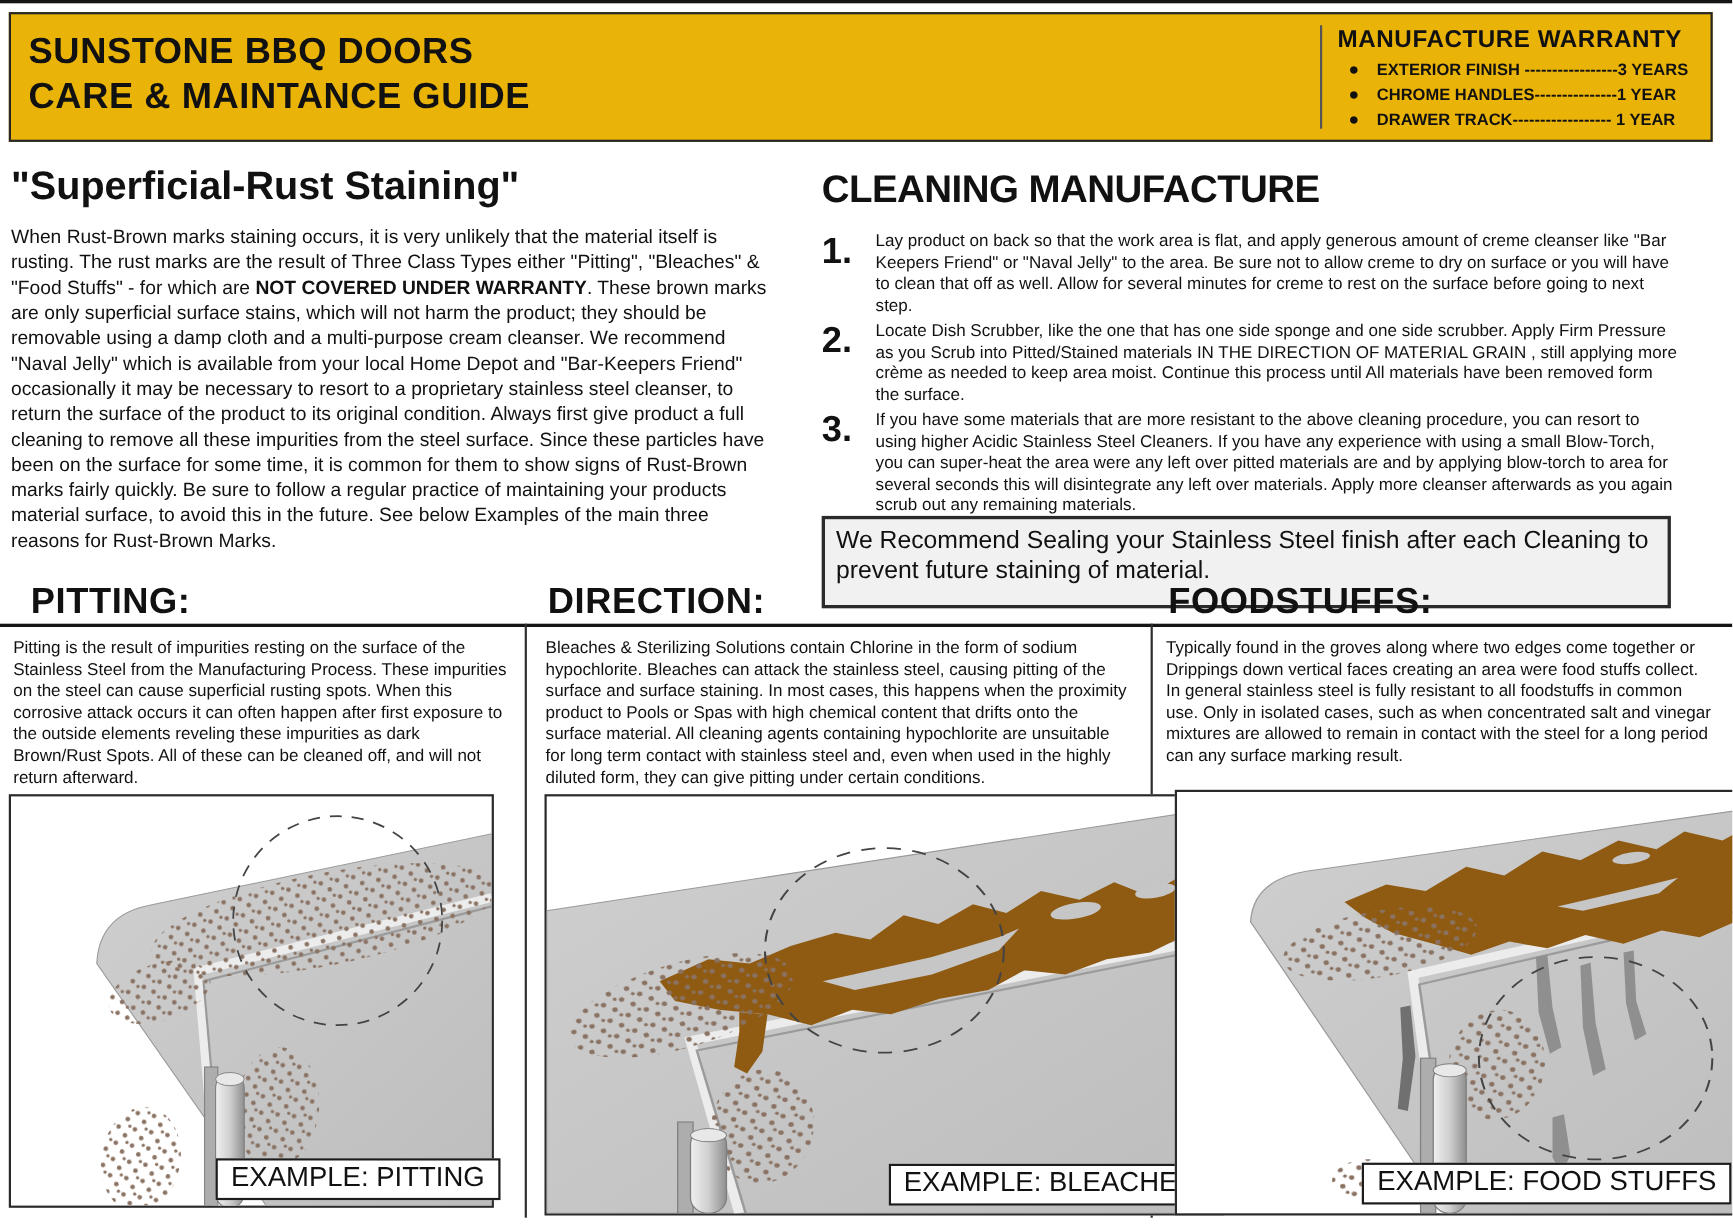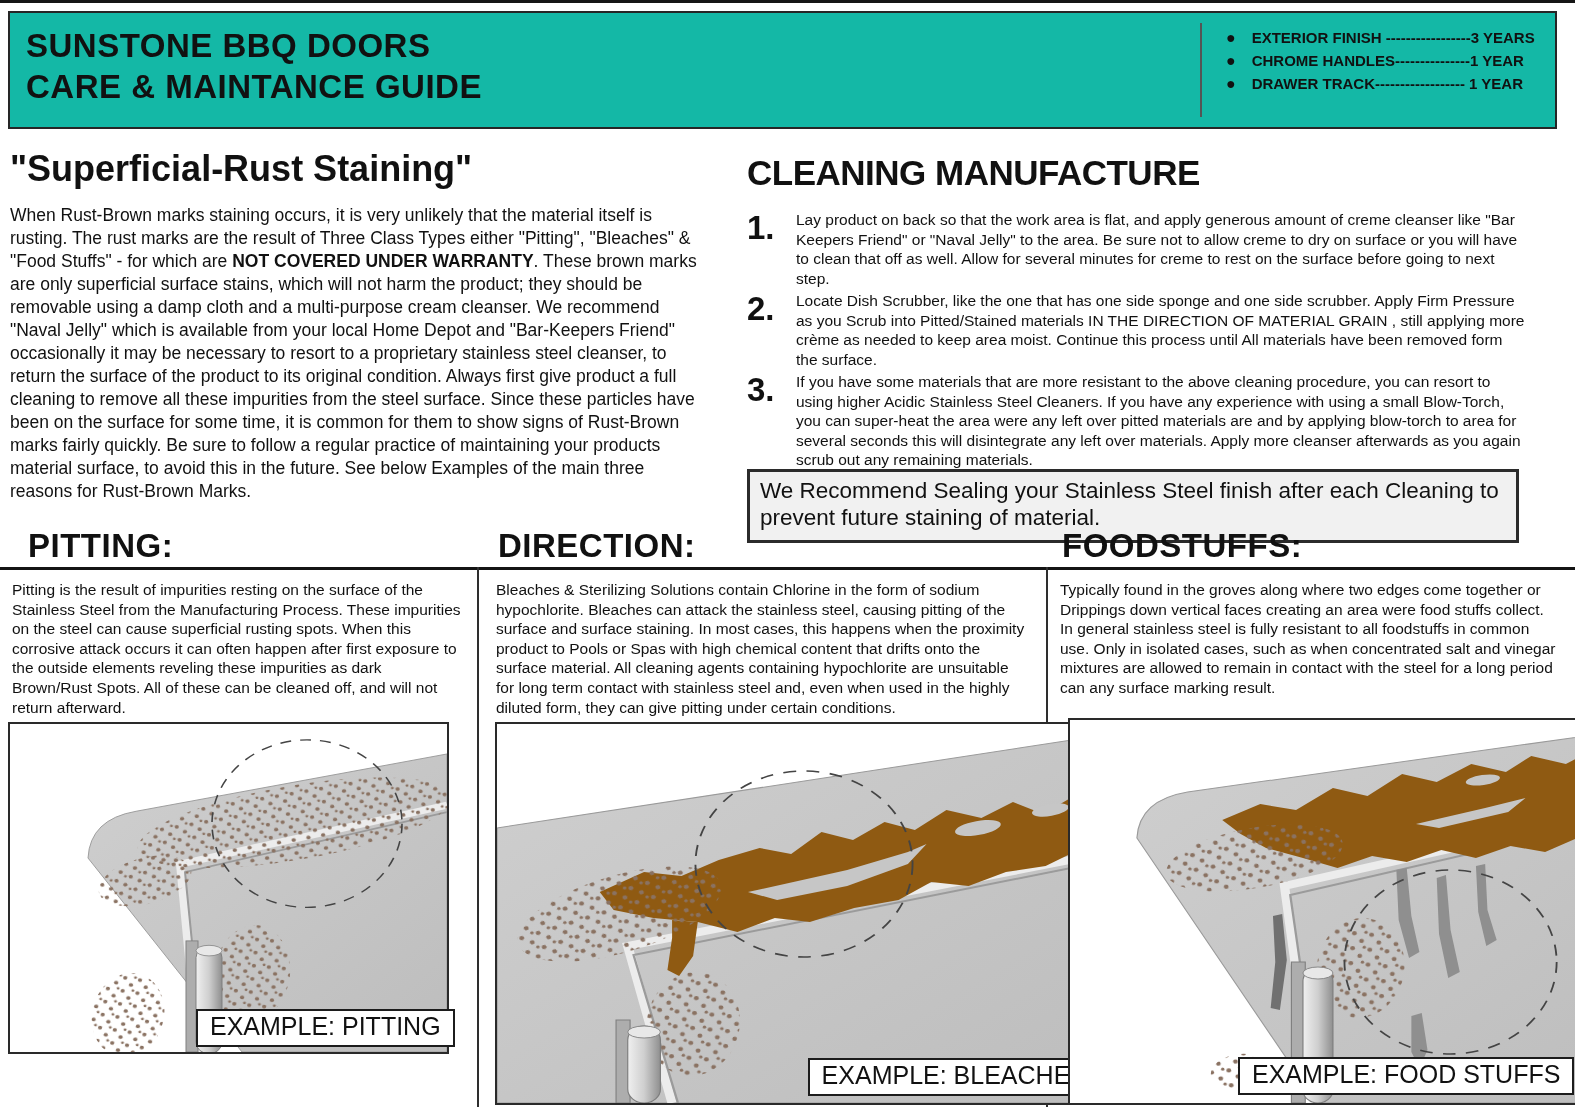--- a/index.html
+++ b/index.html
@@ -5,21 +5,21 @@
   html,body { margin:0; padding:0; background:#ffffff; }
   .page {
     position:relative; width:1575px; height:1114px; background:#ffffff;
     font-family:"Liberation Sans","DejaVu Sans",sans-serif; color:#111;
     overflow:hidden;
   }
   .top-rule { position:absolute; top:0; left:0; width:1575px; height:3px; background:#151515; }
 
   
   .header-box { position:absolute; left:8px; top:11px; width:1549px; height:118px;
-    background:#14b8a6; border:2px solid #262626; box-sizing:border-box; }
+    background:#eab308; border:2px solid #262626; box-sizing:border-box; }
   .doc-title { position:absolute; left:16px; top:12px; font-weight:bold; font-size:33px;
     line-height:41px; letter-spacing:0.5px; }
   .warranty { position:absolute; left:1190px; top:10px; width:345px; height:94px;
     border-left:2px solid #555; padding-left:14px; }
   .warranty-title { font-size:22px; font-weight:bold; letter-spacing:0.5px; }
   .warranty-list { margin:3px 0 0 10px; padding:0; list-style:none; font-size:15px; font-weight:bold; }
   .warranty-list li { display:flex; gap:16px; line-height:23px; align-items:baseline; }
   .bullet { font-size:16px; }
 
   
@@ -28,38 +28,38 @@
     font-size:17.5px; line-height:23px; }
 
   
   .cleaning-heading { position:absolute; left:747px; top:153px; margin:0; font-size:35px;
     font-weight:bold; letter-spacing:-0.5px; }
   .step { position:absolute; left:747px; width:778px; display:flex; gap:13px; }
   .step-num { font-size:33px; font-weight:bold; line-height:36px; min-width:36px; }
   .step-text { font-size:15.5px; line-height:19.5px; }
   .step1 { top:210px; } .step2 { top:291px; } .step3 { top:372px; }
   .recommend-box { position:absolute; left:747px; top:469px; width:772px; box-sizing:border-box;
-    border:3px solid #2b2b2b; background:#f1f1f1; padding:5px 10px 9px;
+    border:3px solid #2b2b2b; background:#f1f1f1; padding:5px 10px 19px;
     font-size:22.5px; line-height:27px; }
 
   
   .sec-rule { position:absolute; top:567px; left:0; width:1575px; height:3px; background:#141414; }
   .vdiv { position:absolute; top:567px; width:2px; height:540px; background:#2e2e2e; }
   .vdiv1 { left:477px; } .vdiv2 { left:1046px; }
   .sec-heading { position:absolute; margin:0; top:527px; font-size:33px; font-weight:bold; letter-spacing:0.5px; }
   .sec1 { left:28px;text-align:center; } .sec2 { left:498px; } .sec3 { left:1062px; }
   .sec-body { position:absolute; margin:0; top:580px; font-size:15.5px; line-height:19.6px; }
   .body1 { left:12px;  width:452px; }
   .body2 { left:496px; width:534px; }
   .body3 { left:1060px; width:500px; }
 
   
   .fig { position:absolute; border:2px solid #2a2a2a; background:#fff; box-sizing:border-box; margin:0; }
   .fig svg { display:block; width:100%; height:100%; }
-  .fig1 { left:8px;    top:722px; width:441px; height:332px; }
+  .fig1 { left:8px;    top:722px; width:441px; height:376px; }
   .fig2 { left:495px;  top:722px; width:618px; height:383px; }
   .fig3 { left:1068px; top:718px; width:576px; height:387px; }
   .example-label { position:absolute; border:2px solid #1c1c1c; background:#fff;
     font-size:25px; padding:1px 12px 4px; white-space:nowrap; }
   .lab1 { left:186px; bottom:5px; }
   .lab2 { right:10px; bottom:7px; }
   .lab3 { left:168px; bottom:8px; }
 </style>
 </head>
 <body>
@@ -67,20 +67,21 @@
 <div class="page">
 
   <div class="top-rule"></div>
 
   <div class="header-box">
     <div class="doc-title">
       <div>SUNSTONE BBQ DOORS</div>
       <div>CARE &amp; MAINTANCE GUIDE</div>
     </div>
     <div class="warranty">
+      <div class="warranty-title">MANUFACTURE WARRANTY</div>
       <ul class="warranty-list">
         <li>
           <span class="bullet">●</span>
           <span>EXTERIOR FINISH -----------------3 YEARS</span>
         </li>
         <li>
           <span class="bullet">●</span>
           <span>CHROME HANDLES---------------1 YEAR</span>
         </li>
         <li>

